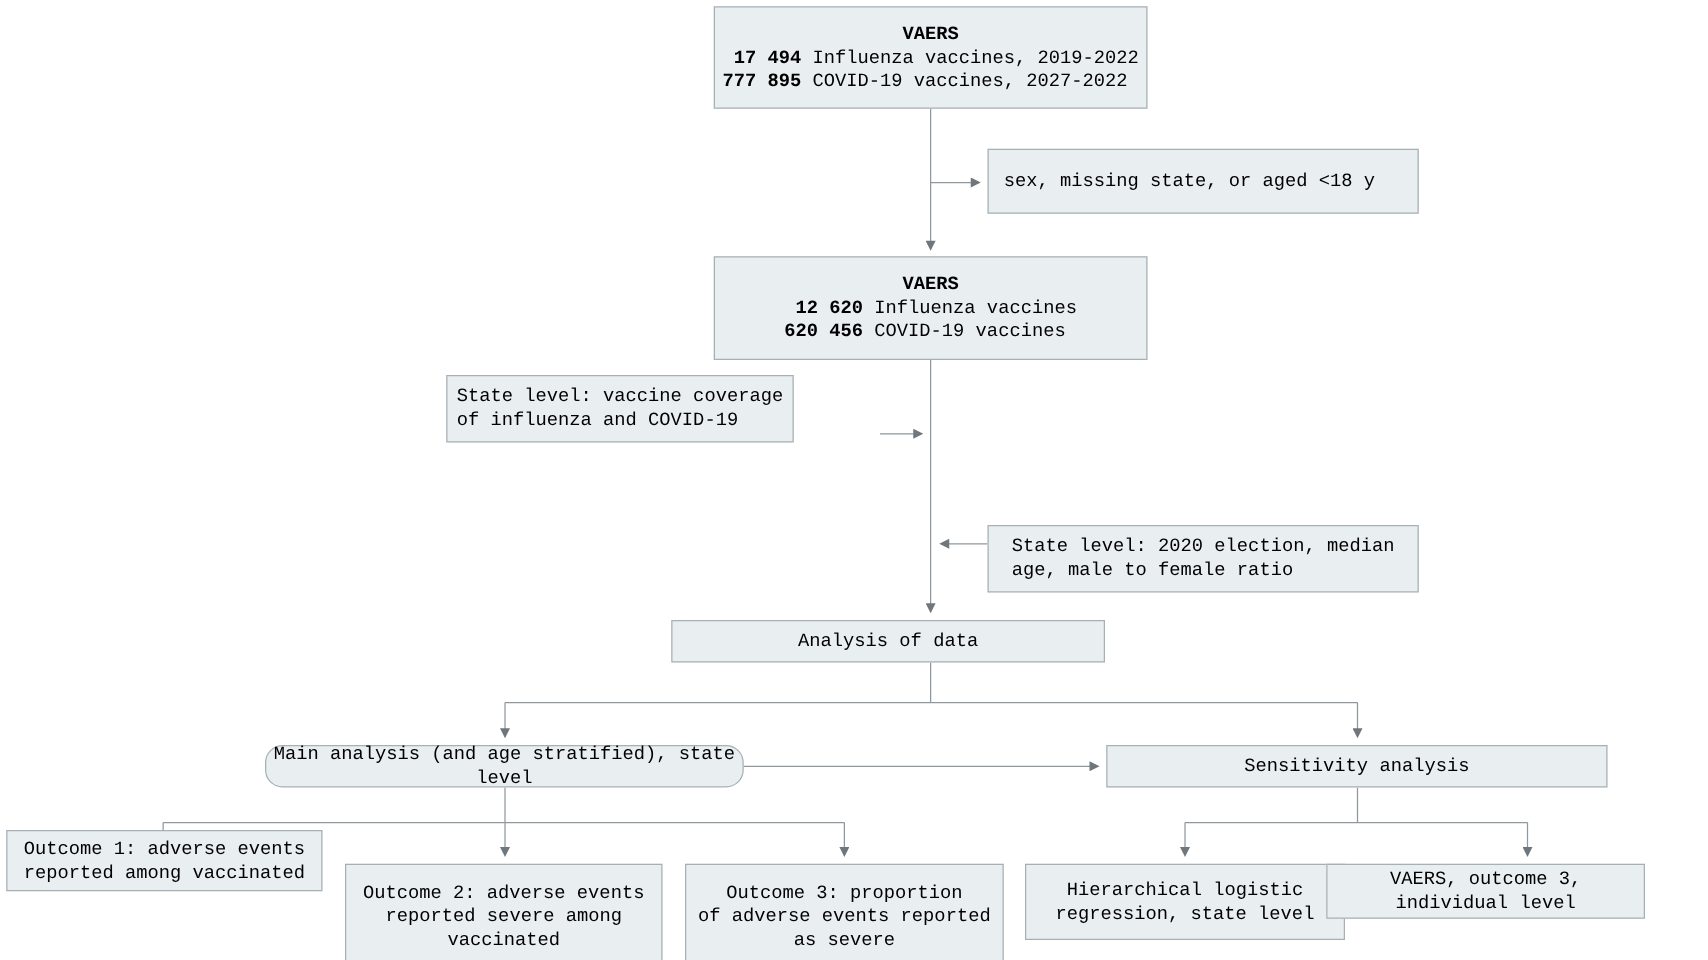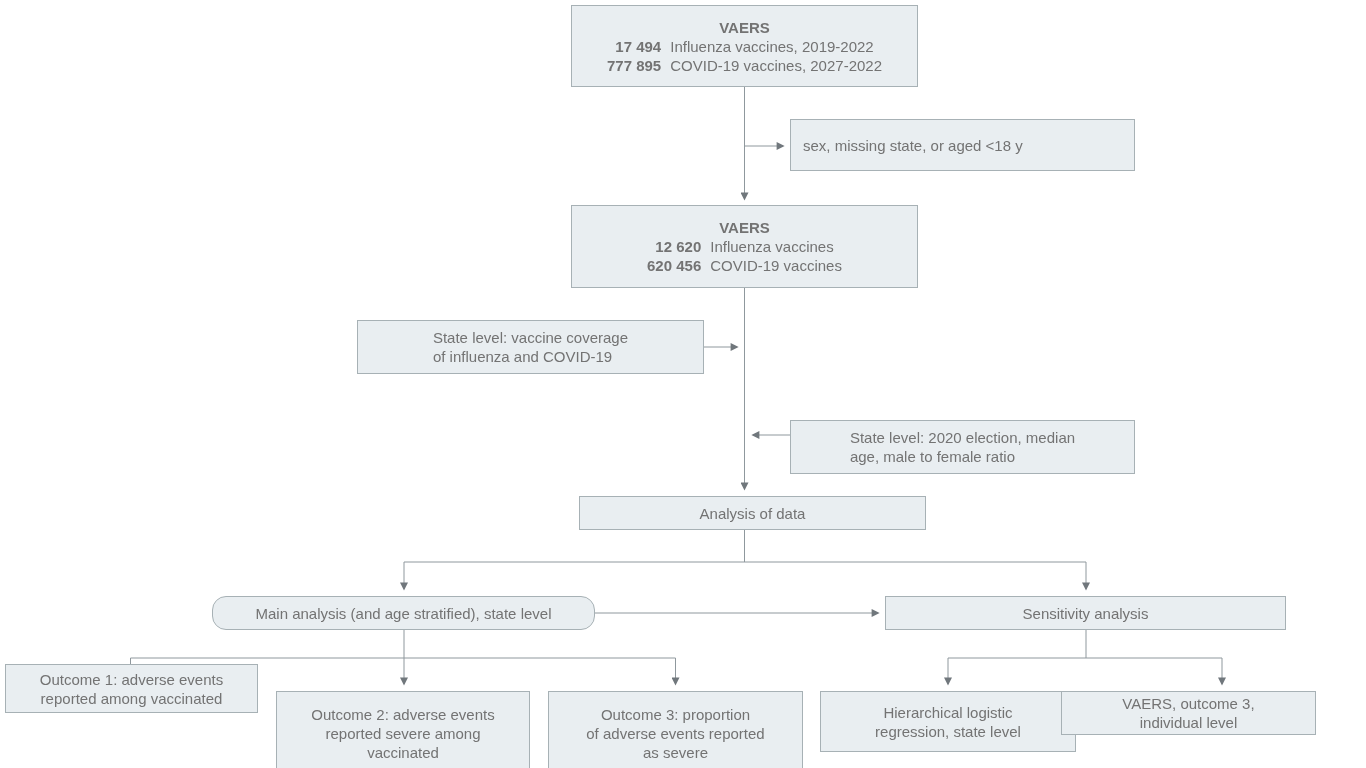--- a/index.html
+++ b/index.html
@@ -1,21 +1,22 @@
 <!DOCTYPE html>
 <html><head>
 <meta charset="utf-8">
 <style>
   * { margin:0; padding:0; box-sizing:border-box; }
   html,body { background:#ffffff; }
   body { font-family:"Liberation Sans", sans-serif; }
   #canvas {
     position:relative; width:1366px; height:768px;
     background:#ffffff; overflow:hidden;
-    color:#737373;
+    color:#000000;
+    font-family:Liberation Mono, monospace;
   }
   .box {
     position:absolute;
     background:#e9eef1;
     border:1px solid #a7b1b5;
     font-size:15px; line-height:19px;
     display:flex; flex-direction:column; justify-content:center; align-items:center;
     text-align:center;
   }
   .box .title { font-weight:bold; }
@@ -76,35 +77,35 @@
   <div class="box" style="left:571px;top:205px;width:347px;height:83px;">
     <div class="title">VAERS</div>
     <div class="stats">
       <span class="num">12 620</span>
         <span class="lbl">Influenza vaccines</span>
       <span class="num">620 456</span>
         <span class="lbl">COVID-19 vaccines</span>
     </div>
   </div>
 
-  <div class="box left-block" style="left:357px;top:320px;width:347px;height:54px;">
+  <div class="box left-block" style="left:357px;top:300px;width:278px;height:54px;">
     <div class="inner">
       <div>State level: vaccine coverage</div>
       <div>of influenza and COVID-19</div>
     </div>
   </div>
 
   <div class="box left-block" style="left:790px;top:408px;width:345px;height:54px;margin-top:12px;">
     <div class="inner">
       <div>State level: 2020 election, median</div>
       <div>age, male to female ratio</div>
     </div>
   </div>
 
-  <div class="box" style="left:579px;top:496px;width:347px;height:34px;">
+  <div class="box" style="left:537px;top:496px;width:347px;height:34px;">
     <div>Analysis of data</div>
   </div>
 
   <div class="box" style="left:212px;top:596px;width:383px;height:34px;border-radius:14px;">
     <div>Main analysis (and age stratified), state level</div>
   </div>
 
   <div class="box" style="left:885px;top:596px;width:401px;height:34px;">
     <div>Sensitivity analysis</div>
   </div>

